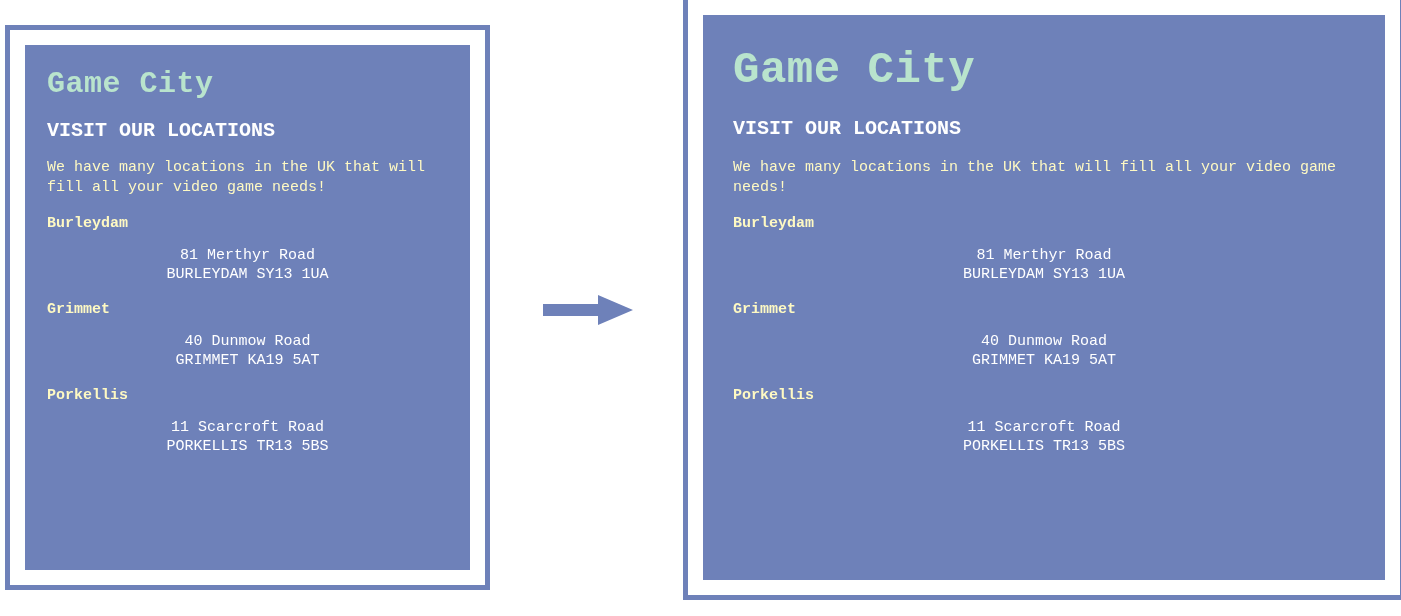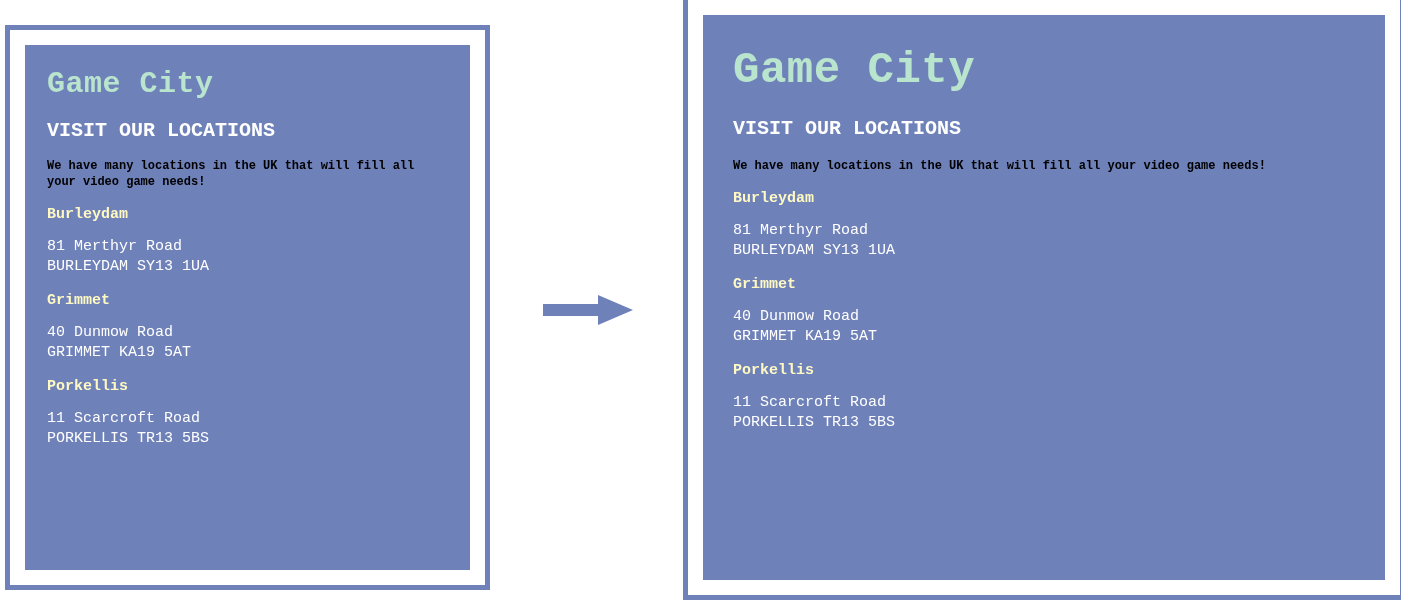--- a/index.html
+++ b/index.html
@@ -54,38 +54,38 @@
       font-weight: bold;
       margin-bottom: 16px;
     }
     .card-right h2 {
       color: #ffffff;
       font-size: 20px;
       font-weight: bold;
       margin-bottom: 18px;
     }
     .card p.intro {
-      color: #000000;
-      font-size: 12px;
+      color: #fef9c3;
+      font-size: 15px;
       line-height: 1.35;
       margin-bottom: 16px;
-      font-weight: bold;
     }
     .card h3 {
       color: #fef9c3;
       font-size: 15px;
       font-weight: bold;
       margin-bottom: 14px;
     }
     .card p.addr {
       color: #ffffff;
       font-size: 15px;
       line-height: 1.3;
       margin-bottom: 16px;
       white-space: pre-line;
+      text-align: center;
     }
     .arrow {
       position: absolute;
       top: 295px;
       left: 543px;
       width: 90px;
       height: 30px;
     }
     .arrow svg {
       display: block;

